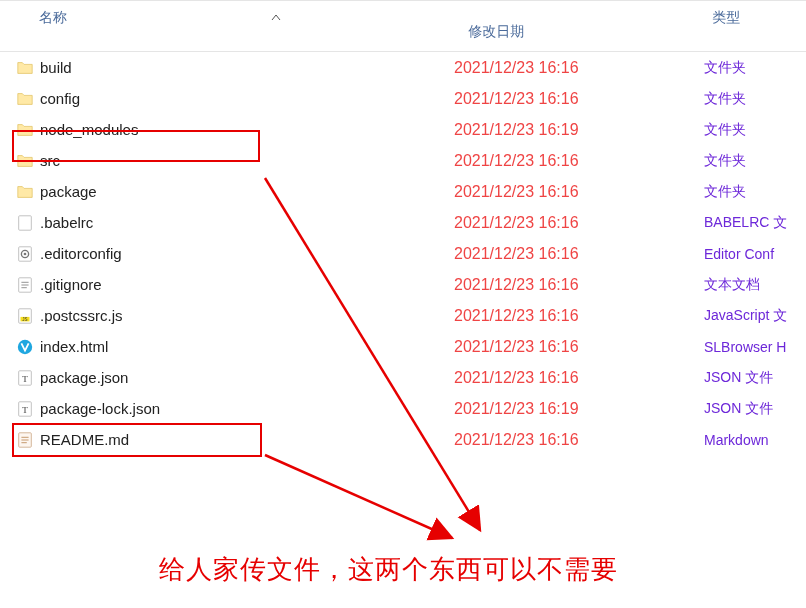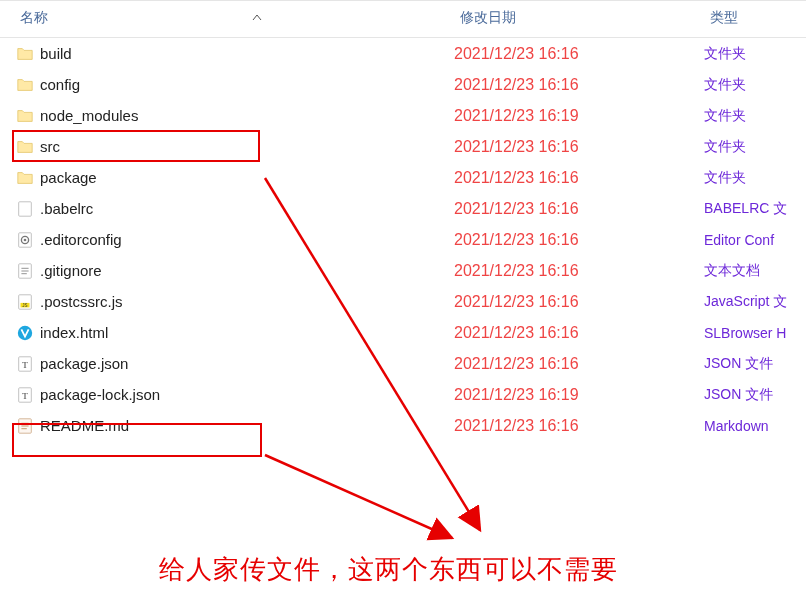--- a/index.html
+++ b/index.html
@@ -14,22 +14,22 @@
       position: relative;
     }
     .table-header {
       display: flex;
       border-bottom: 1px solid #e5e5e5;
       border-top: 1px solid #e5e5e5;
       padding: 8px 0 10px 0;
       color: #4a6a9a;
       font-size: 14px;
     }
-    .col-name { width: 460px; padding-left: 20px; }
-    .col-date { width: 250px; }
+    .col-name { width: 460px; padding-left: 20px; margin-left: 19px; }
+    .col-date { width: 250px; margin-top: 14px; }
     .col-type { width: 96px; white-space: nowrap; }
     .sort-caret {
       display: inline-block;
       margin-left: 200px;
       vertical-align: middle;
     }
     .file-list { }
     .file-row {
       display: flex;
       align-items: center;

